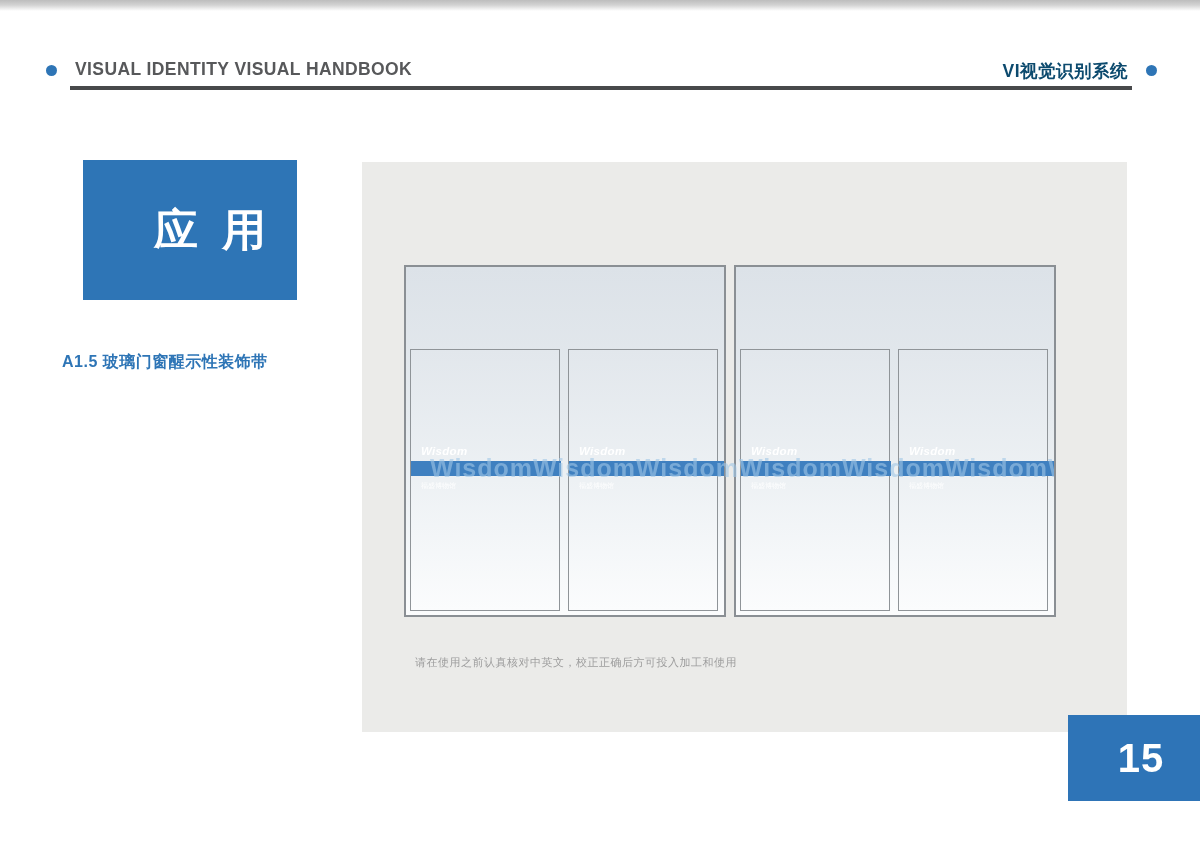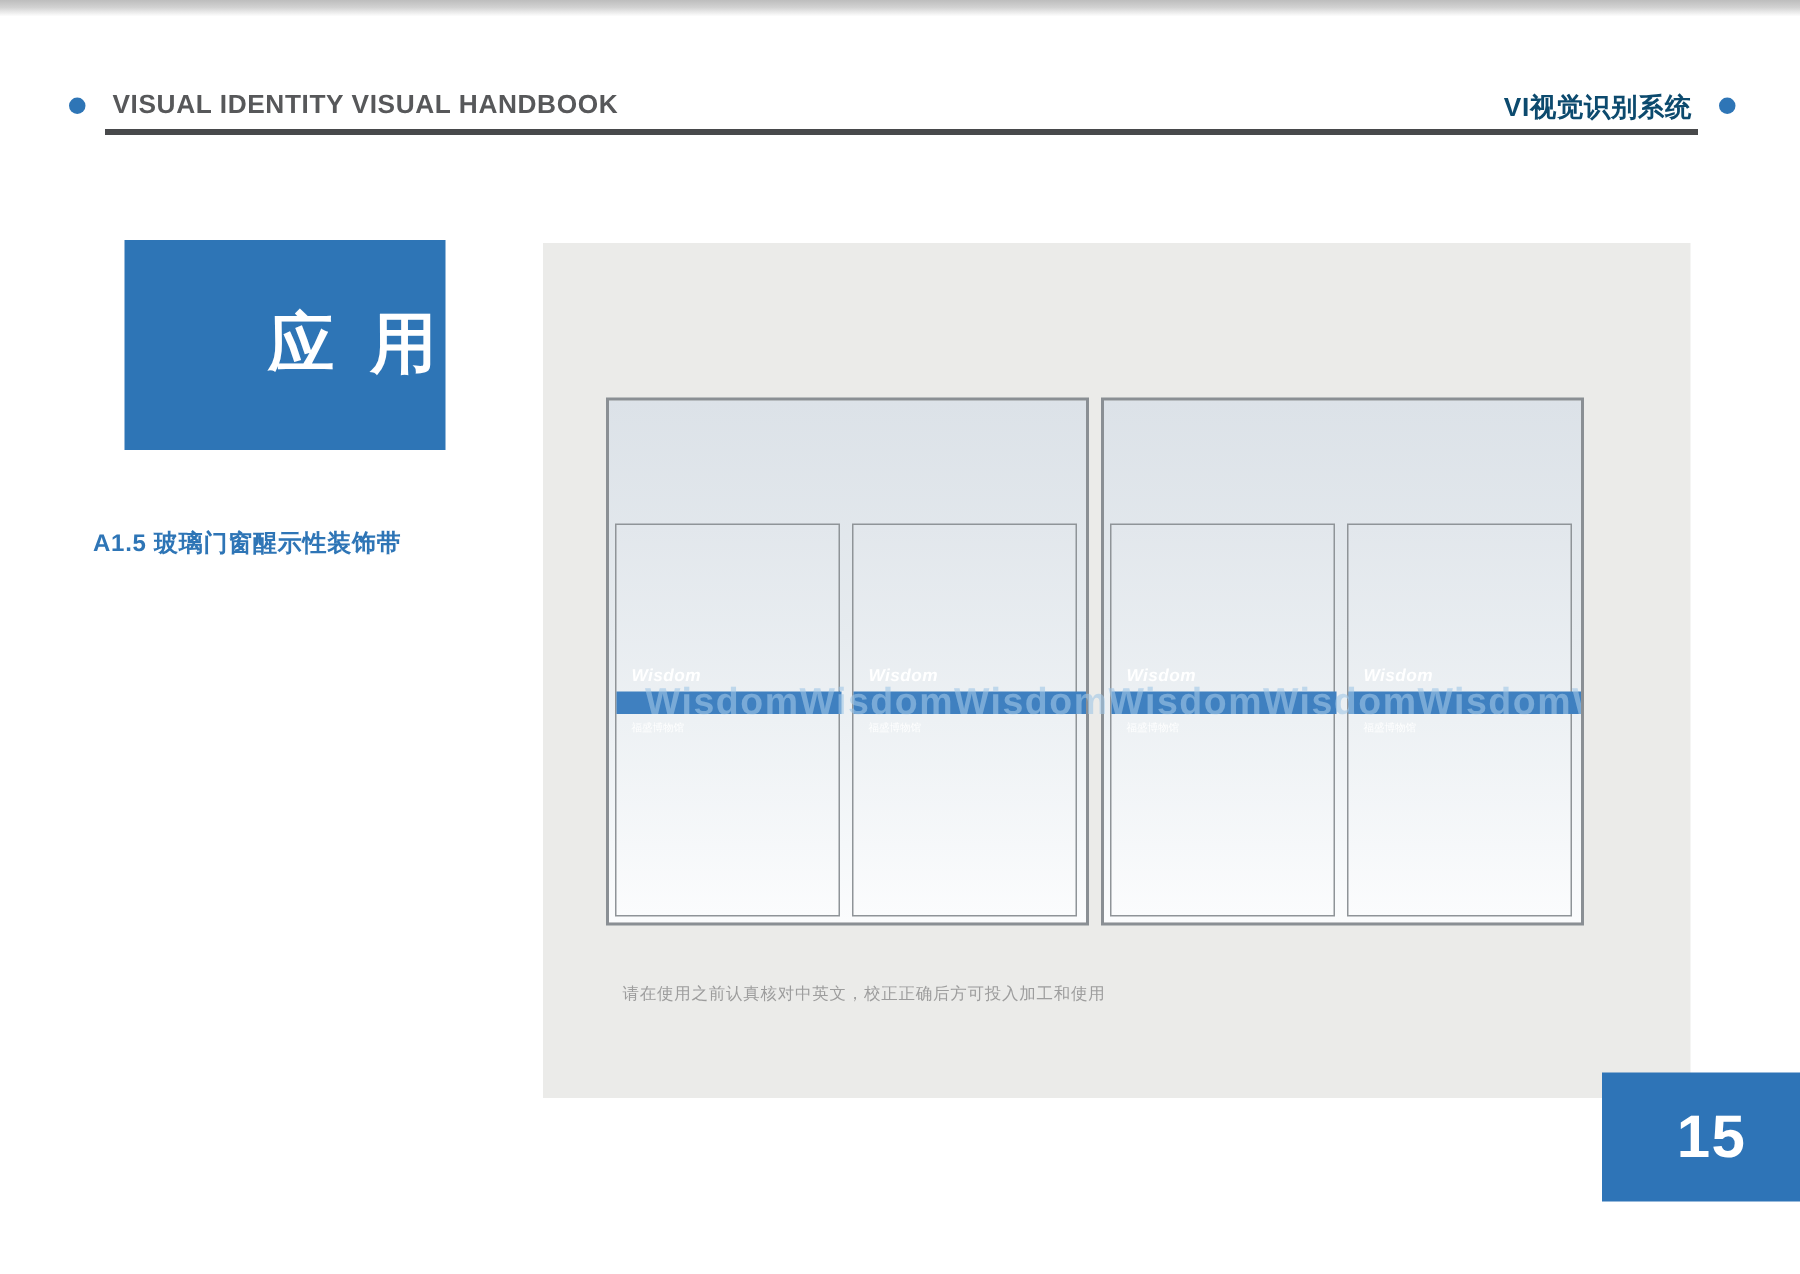--- a/index.html
+++ b/index.html
@@ -31,21 +31,21 @@
     font-size:17.5px; font-weight:bold; color:#0c4a6e; letter-spacing:0.5px;
     white-space:nowrap;
   }
   .hdr-rule {
     position:absolute; left:70px; top:86px; width:1062px; height:2px;
     border-top:2px solid #48494b; border-bottom:2px solid #48494b;
   }
   
   .section-box {
     position:absolute; left:83px; top:160px; width:214px; height:140px;
-    background:#2e75b6; color:#ffffff; text-align:right;
+    background:#2e75b6; color:#ffffff; text-align:center;
     display:flex; flex-direction:column; justify-content:center;padding-left:40px;
   }
   .section-box div {
     font-size:44px; font-weight:bold; line-height:58px; letter-spacing:6px;
     text-indent:6px;
   }
   .section-title {
     position:absolute; left:62px; top:352px;
     font-size:16px; font-weight:bold; color:#2e75b6; letter-spacing:0.5px;
     white-space:nowrap;

